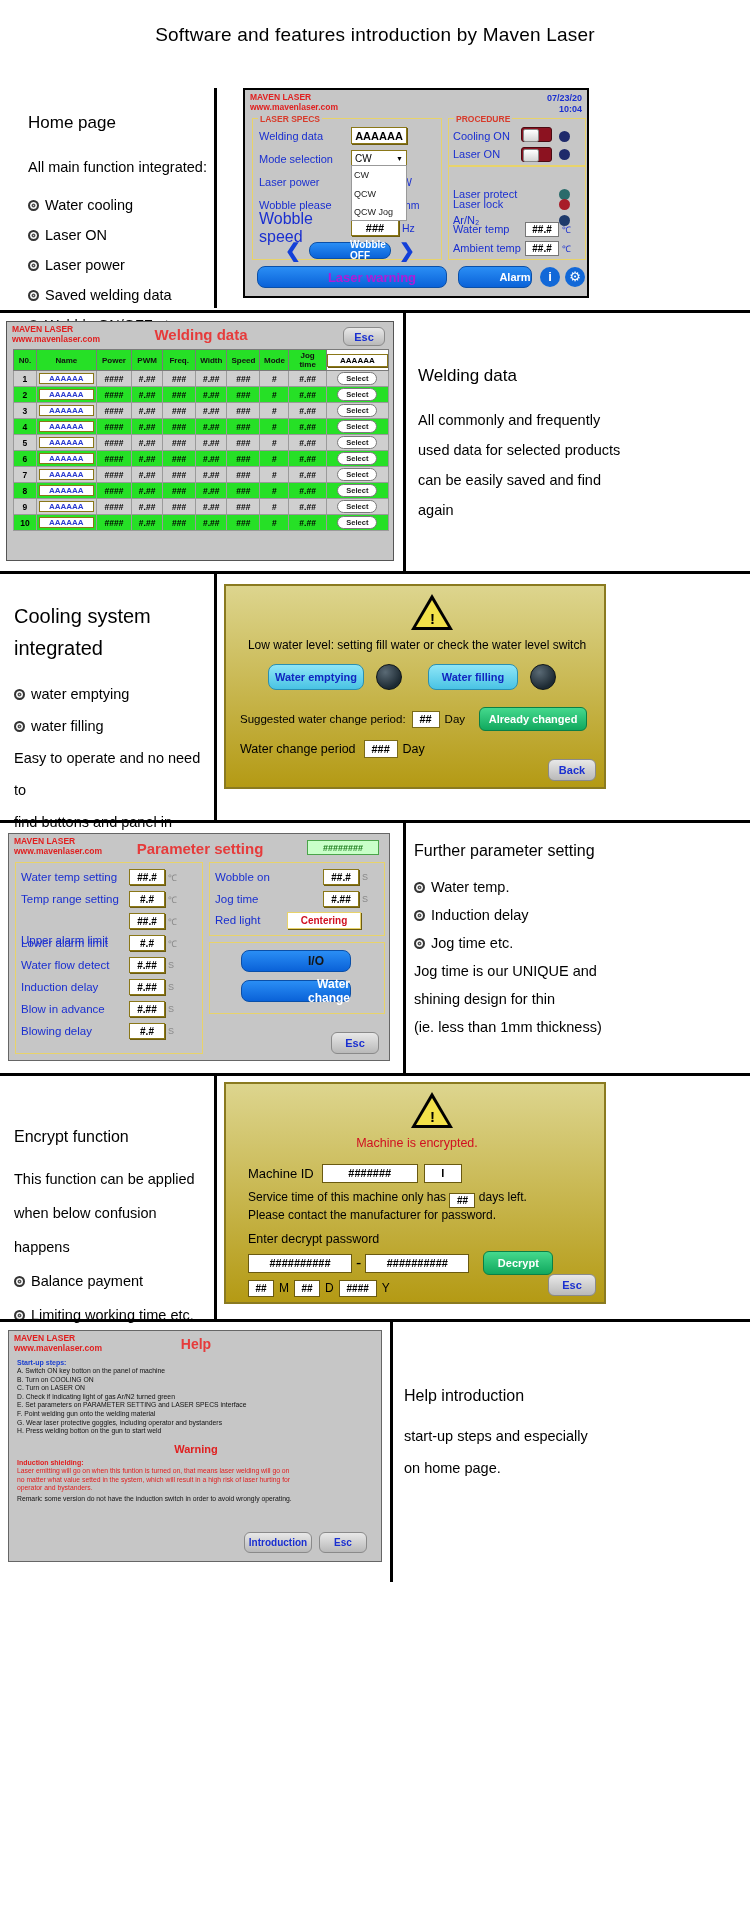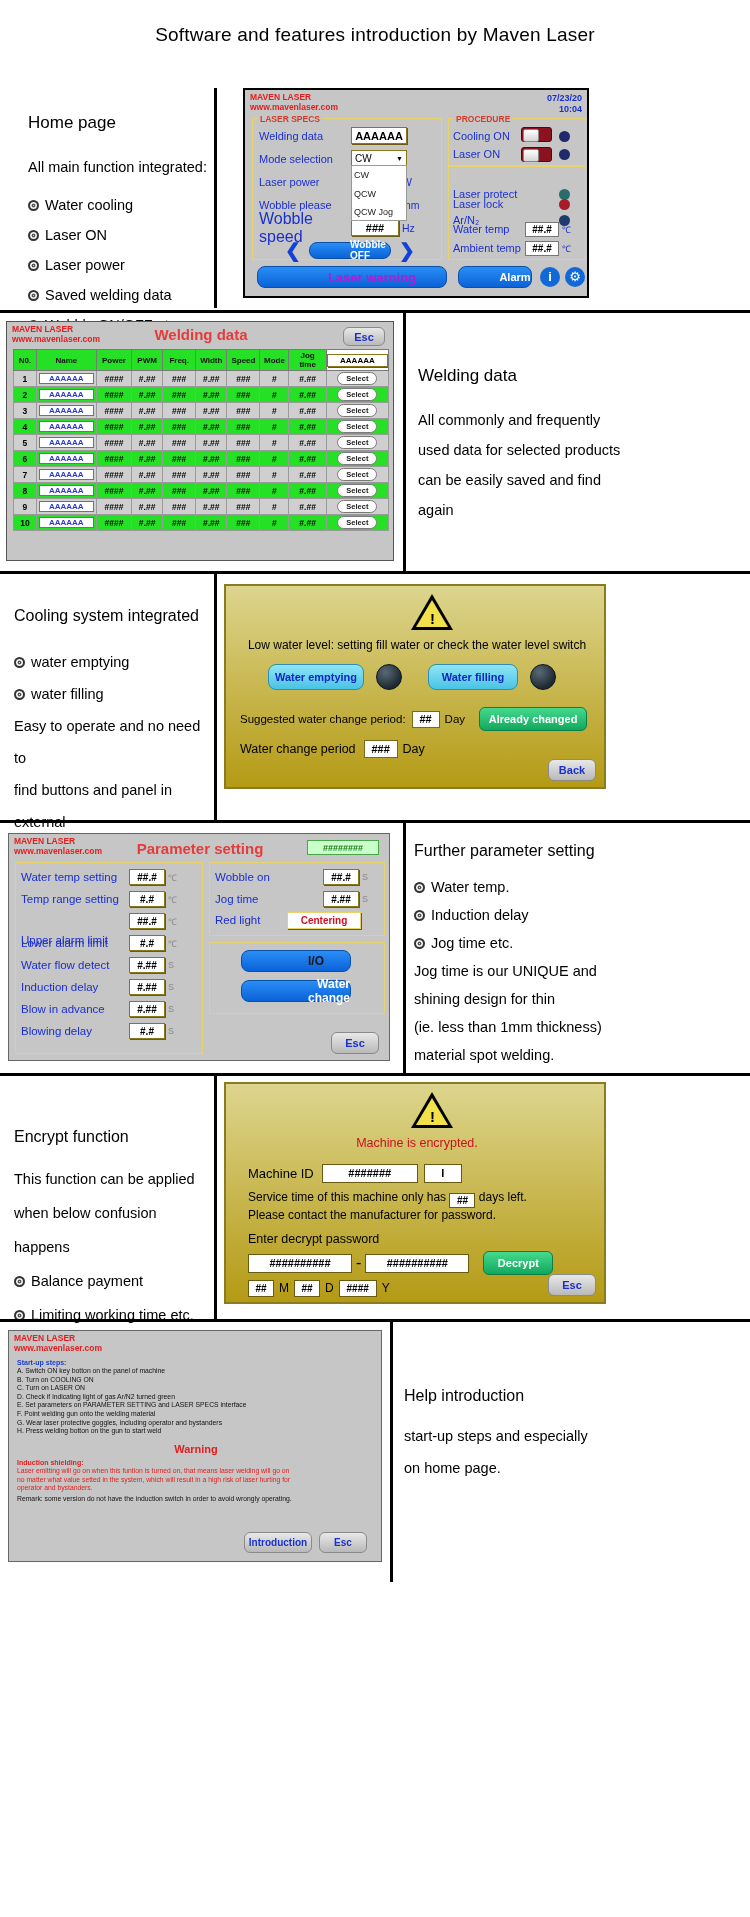--- a/index.html
+++ b/index.html
@@ -406,21 +406,21 @@
     <div>can be easily saved and find</div>
     <div>again</div>
   </div>
 </div>
 
 <div class="hrule" style="top:571px;"></div>
 <div class="section" style="top:574px;height:246px;">
   <div class="vrule" style="left:214px;top:0;height:246px;"></div>
 
   <div class="desc" style="position:absolute;left:14px;top:26px;width:200px;line-height:32px;">
-    <h2 style="font-size:16px;">Cooling system integrated</h2>
+    <h2 style="font-size:20px;">Cooling system integrated</h2>
     <span class="bullet"><i class="ring"></i><span>water emptying</span></span>
     <span class="bullet"><i class="ring"></i><span>water filling</span></span>
     <div>Easy to operate and no need to</div>
     <div>find buttons and panel in external</div>
     <div>water cooler</div>
   </div>
 
   <div class="gold" style="position:absolute;left:224px;top:10px;width:382px;height:205px;">
     <div style="position:absolute;left:185px;top:8px;">
       <div class="tri">
@@ -533,21 +533,20 @@
   </div>
 
   <div class="desc" style="position:absolute;left:414px;top:14px;width:320px;line-height:28px;">
     <h2 style="font-size:16px;margin-bottom:8px;">Further parameter setting</h2>
     <span class="bullet"><i class="ring"></i><span>Water temp.</span></span>
     <span class="bullet"><i class="ring"></i><span>Induction delay</span></span>
     <span class="bullet"><i class="ring"></i><span>Jog time etc.</span></span>
     <div>Jog time is our UNIQUE and</div>
     <div>shining design for thin</div>
     <div>(ie. less than 1mm thickness)</div>
-    <div>material spot welding.</div>
   </div>
 </div>
 
 <div class="hrule" style="top:1073px;"></div>
 <div class="section" style="top:1076px;height:243px;">
   <div class="vrule" style="left:214px;top:0;height:243px;"></div>
 
   <div class="desc" style="position:absolute;left:14px;top:44px;width:200px;line-height:34px;">
     <h2 style="font-size:16px;margin-bottom:8px;">Encrypt function</h2>
     <div>This function can be applied</div>
@@ -600,20 +599,21 @@
 </div>
 
 <div class="hrule" style="top:1319px;"></div>
 <div class="section" style="top:1322px;height:260px;">
   <div class="vrule" style="left:390px;top:0;height:260px;"></div>
 
   <div class="hmi" style="position:absolute;left:8px;top:8px;width:374px;height:232px;border:1px solid #666;background:#c6c6c6;">
     <div class="brand" style="left:5px;top:3px;">
       <span>MAVEN LASER</span><br><span>www.mavenlaser.com</span>
     </div>
+    <div class="hmi-title" style="position:absolute;left:0;top:5px;width:374px;font-size:14px;">Help</div>
 
     <div style="position:absolute;left:8px;top:28px;color:#1a3fd0;font-size:7px;font-weight:bold;">Start-up steps:</div>
     <div id="helpSteps" style="position:absolute;left:8px;top:36px;width:356px;font-size:6.8px;line-height:8.6px;color:#111;">
         <div>A. Switch ON key botton on the panel of machine</div>
         <div>B. Turn on  COOLING ON</div>
         <div>C. Turn on  LASER ON</div>
         <div>D. Check if indicating light of gas Ar/N2 turned green</div>
         <div>E. Set parameters on  PARAMETER  SETTING  and  LASER  SPECS  interface</div>
         <div>F. Point welding gun onto the welding material</div>
         <div>G. Wear laser protective goggles, including operator and bystanders</div>

